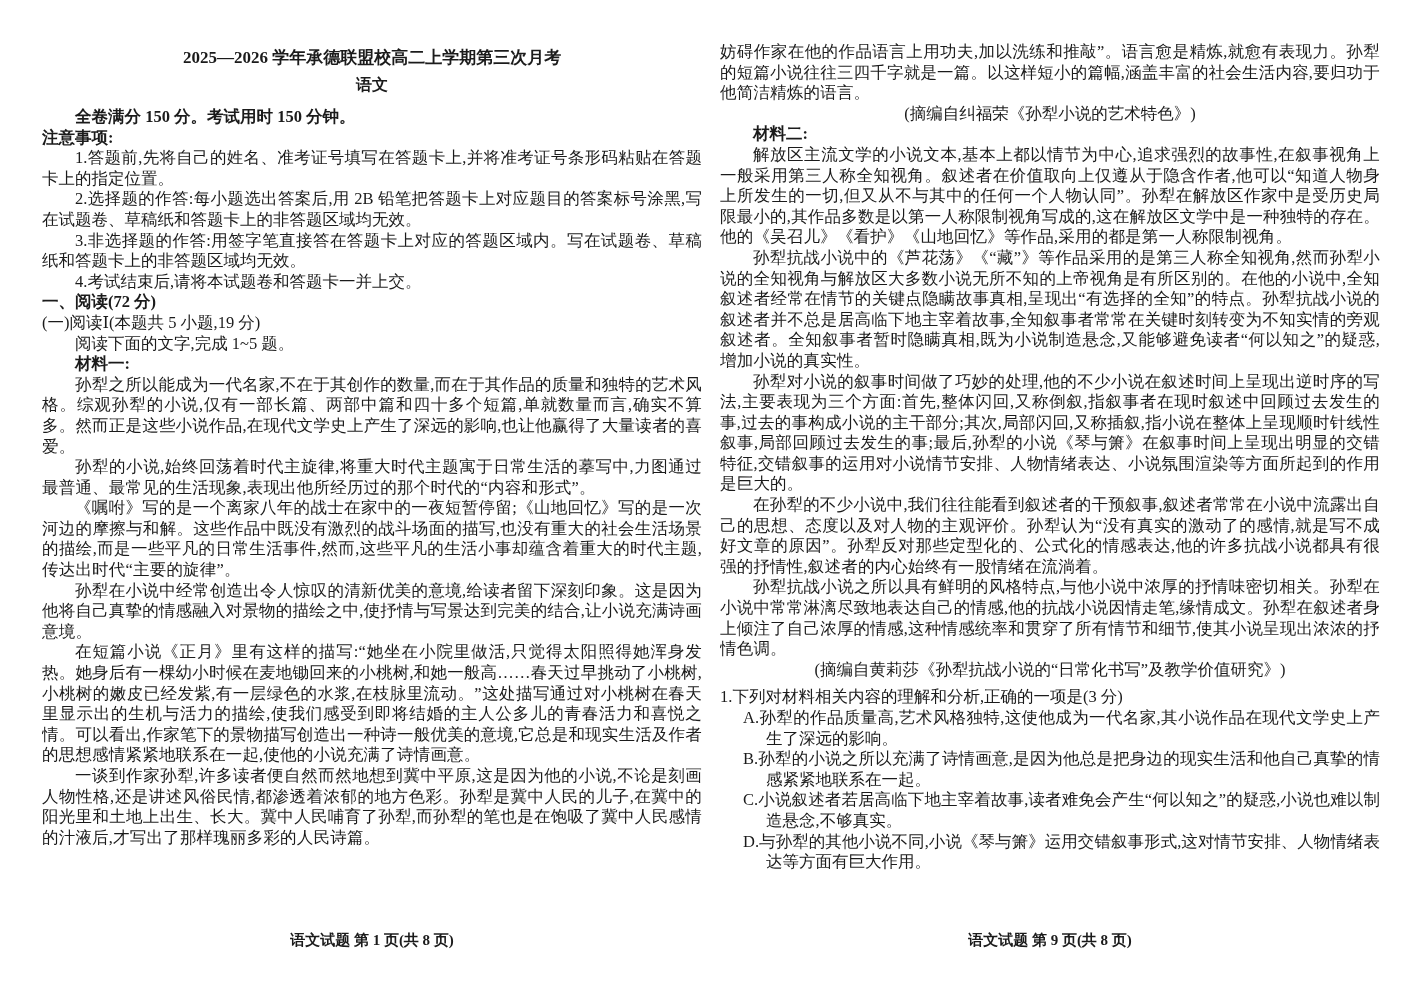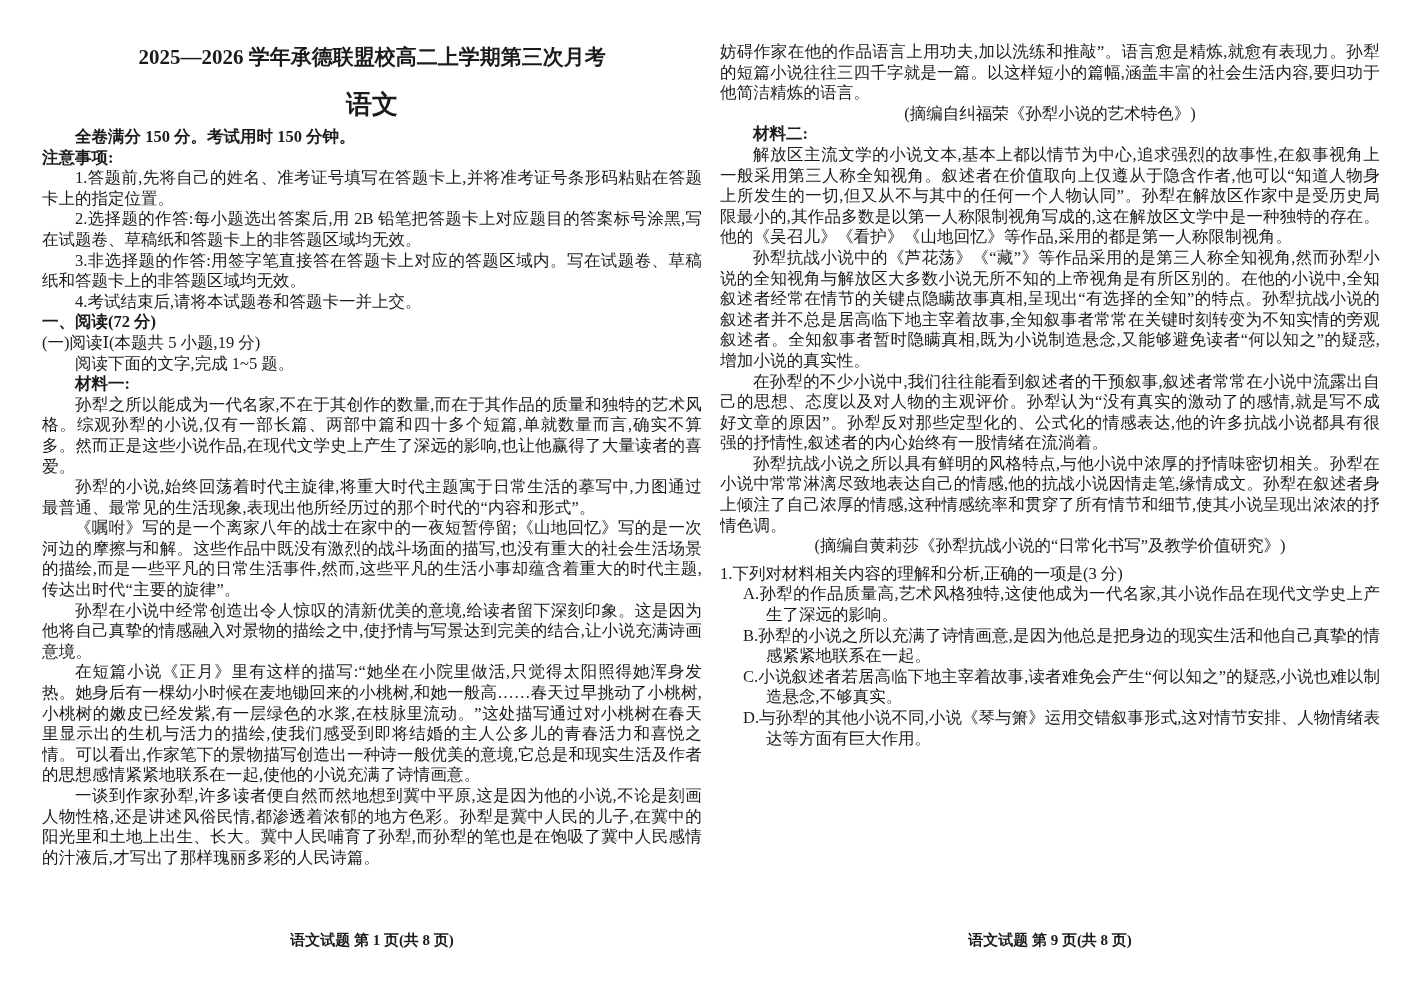--- a/index.html
+++ b/index.html
@@ -23,26 +23,26 @@
     max-height: 882px;
     overflow: hidden;
     font-size: 16.5px;
     line-height: 20.6px;
     text-align: justify;
   }
   .col-left  { left: 42px; }
   .col-right { left: 720px; }
   p { margin: 0; padding: 0; }
   .title {
-    font-size: 21px; line-height: 27px;
+    font-size: 17px; line-height: 27px;
     font-weight: bold; text-align: center;
-    margin: 2px 0 20px 0;
+    margin: 2px 0 0 0;
   }
   .subject {
-    font-size: 26px; line-height: 27px;
+    font-size: 16px; line-height: 27px;
     font-weight: bold; text-align: center;
     margin: 0 0 9px 0;
   }
   .bold { font-weight: bold; }
   .indent { text-indent: 2em; }
   .para { text-indent: 2em; }
   .no-indent { text-indent: 0; }
   .kai { letter-spacing: 0.2px; }
   .source { text-align: center; text-indent: 0; }
   .stem { text-indent: 0; margin-top: 7px; }
@@ -84,20 +84,21 @@
     <p class="para kai">在短篇小说《正月》里有这样的描写:“她坐在小院里做活,只觉得太阳照得她浑身发热。她身后有一棵幼小时候在麦地锄回来的小桃树,和她一般高……春天过早挑动了小桃树,小桃树的嫩皮已经发紫,有一层绿色的水浆,在枝脉里流动。”这处描写通过对小桃树在春天里显示出的生机与活力的描绘,使我们感受到即将结婚的主人公多儿的青春活力和喜悦之情。可以看出,作家笔下的景物描写创造出一种诗一般优美的意境,它总是和现实生活及作者的思想感情紧紧地联系在一起,使他的小说充满了诗情画意。</p>
     <p class="para kai">一谈到作家孙犁,许多读者便自然而然地想到冀中平原,这是因为他的小说,不论是刻画人物性格,还是讲述风俗民情,都渗透着浓郁的地方色彩。孙犁是冀中人民的儿子,在冀中的阳光里和土地上出生、长大。冀中人民哺育了孙犁,而孙犁的笔也是在饱吸了冀中人民感情的汁液后,才写出了那样瑰丽多彩的人民诗篇。</p>
   </div>
 
   <div class="col col-right">
     <p class="no-indent kai">妨碍作家在他的作品语言上用功夫,加以洗练和推敲”。语言愈是精炼,就愈有表现力。孙犁的短篇小说往往三四千字就是一篇。以这样短小的篇幅,涵盖丰富的社会生活内容,要归功于他简洁精炼的语言。</p>
     <p class="source">(摘编自纠福荣《孙犁小说的艺术特色》)</p>
     <p class="bold indent">材料二:</p>
     <p class="para kai">解放区主流文学的小说文本,基本上都以情节为中心,追求强烈的故事性,在叙事视角上一般采用第三人称全知视角。叙述者在价值取向上仅遵从于隐含作者,他可以“知道人物身上所发生的一切,但又从不与其中的任何一个人物认同”。孙犁在解放区作家中是受历史局限最小的,其作品多数是以第一人称限制视角写成的,这在解放区文学中是一种独特的存在。他的《吴召儿》《看护》《山地回忆》等作品,采用的都是第一人称限制视角。</p>
     <p class="para kai">孙犁抗战小说中的《芦花荡》《“藏”》等作品采用的是第三人称全知视角,然而孙犁小说的全知视角与解放区大多数小说无所不知的上帝视角是有所区别的。在他的小说中,全知叙述者经常在情节的关键点隐瞒故事真相,呈现出“有选择的全知”的特点。孙犁抗战小说的叙述者并不总是居高临下地主宰着故事,全知叙事者常常在关键时刻转变为不知实情的旁观叙述者。全知叙事者暂时隐瞒真相,既为小说制造悬念,又能够避免读者“何以知之”的疑惑,增加小说的真实性。</p>
+    <p class="para kai">孙犁对小说的叙事时间做了巧妙的处理,他的不少小说在叙述时间上呈现出逆时序的写法,主要表现为三个方面:首先,整体闪回,又称倒叙,指叙事者在现时叙述中回顾过去发生的事,过去的事构成小说的主干部分;其次,局部闪回,又称插叙,指小说在整体上呈现顺时针线性叙事,局部回顾过去发生的事;最后,孙犁的小说《琴与箫》在叙事时间上呈现出明显的交错特征,交错叙事的运用对小说情节安排、人物情绪表达、小说氛围渲染等方面所起到的作用是巨大的。</p>
     <p class="para kai">在孙犁的不少小说中,我们往往能看到叙述者的干预叙事,叙述者常常在小说中流露出自己的思想、态度以及对人物的主观评价。孙犁认为“没有真实的激动了的感情,就是写不成好文章的原因”。孙犁反对那些定型化的、公式化的情感表达,他的许多抗战小说都具有很强的抒情性,叙述者的内心始终有一股情绪在流淌着。</p>
     <p class="para kai">孙犁抗战小说之所以具有鲜明的风格特点,与他小说中浓厚的抒情味密切相关。孙犁在小说中常常淋漓尽致地表达自己的情感,他的抗战小说因情走笔,缘情成文。孙犁在叙述者身上倾注了自己浓厚的情感,这种情感统率和贯穿了所有情节和细节,使其小说呈现出浓浓的抒情色调。</p>
     <p class="source">(摘编自黄莉莎《孙犁抗战小说的“日常化书写”及教学价值研究》)</p>
     <p class="stem">1.下列对材料相关内容的理解和分析,正确的一项是(3 分)</p>
     <p class="option">A.孙犁的作品质量高,艺术风格独特,这使他成为一代名家,其小说作品在现代文学史上产生了深远的影响。</p>
     <p class="option">B.孙犁的小说之所以充满了诗情画意,是因为他总是把身边的现实生活和他自己真挚的情感紧紧地联系在一起。</p>
     <p class="option">C.小说叙述者若居高临下地主宰着故事,读者难免会产生“何以知之”的疑惑,小说也难以制造悬念,不够真实。</p>
     <p class="option">D.与孙犁的其他小说不同,小说《琴与箫》运用交错叙事形式,这对情节安排、人物情绪表达等方面有巨大作用。</p>
   </div>
 

